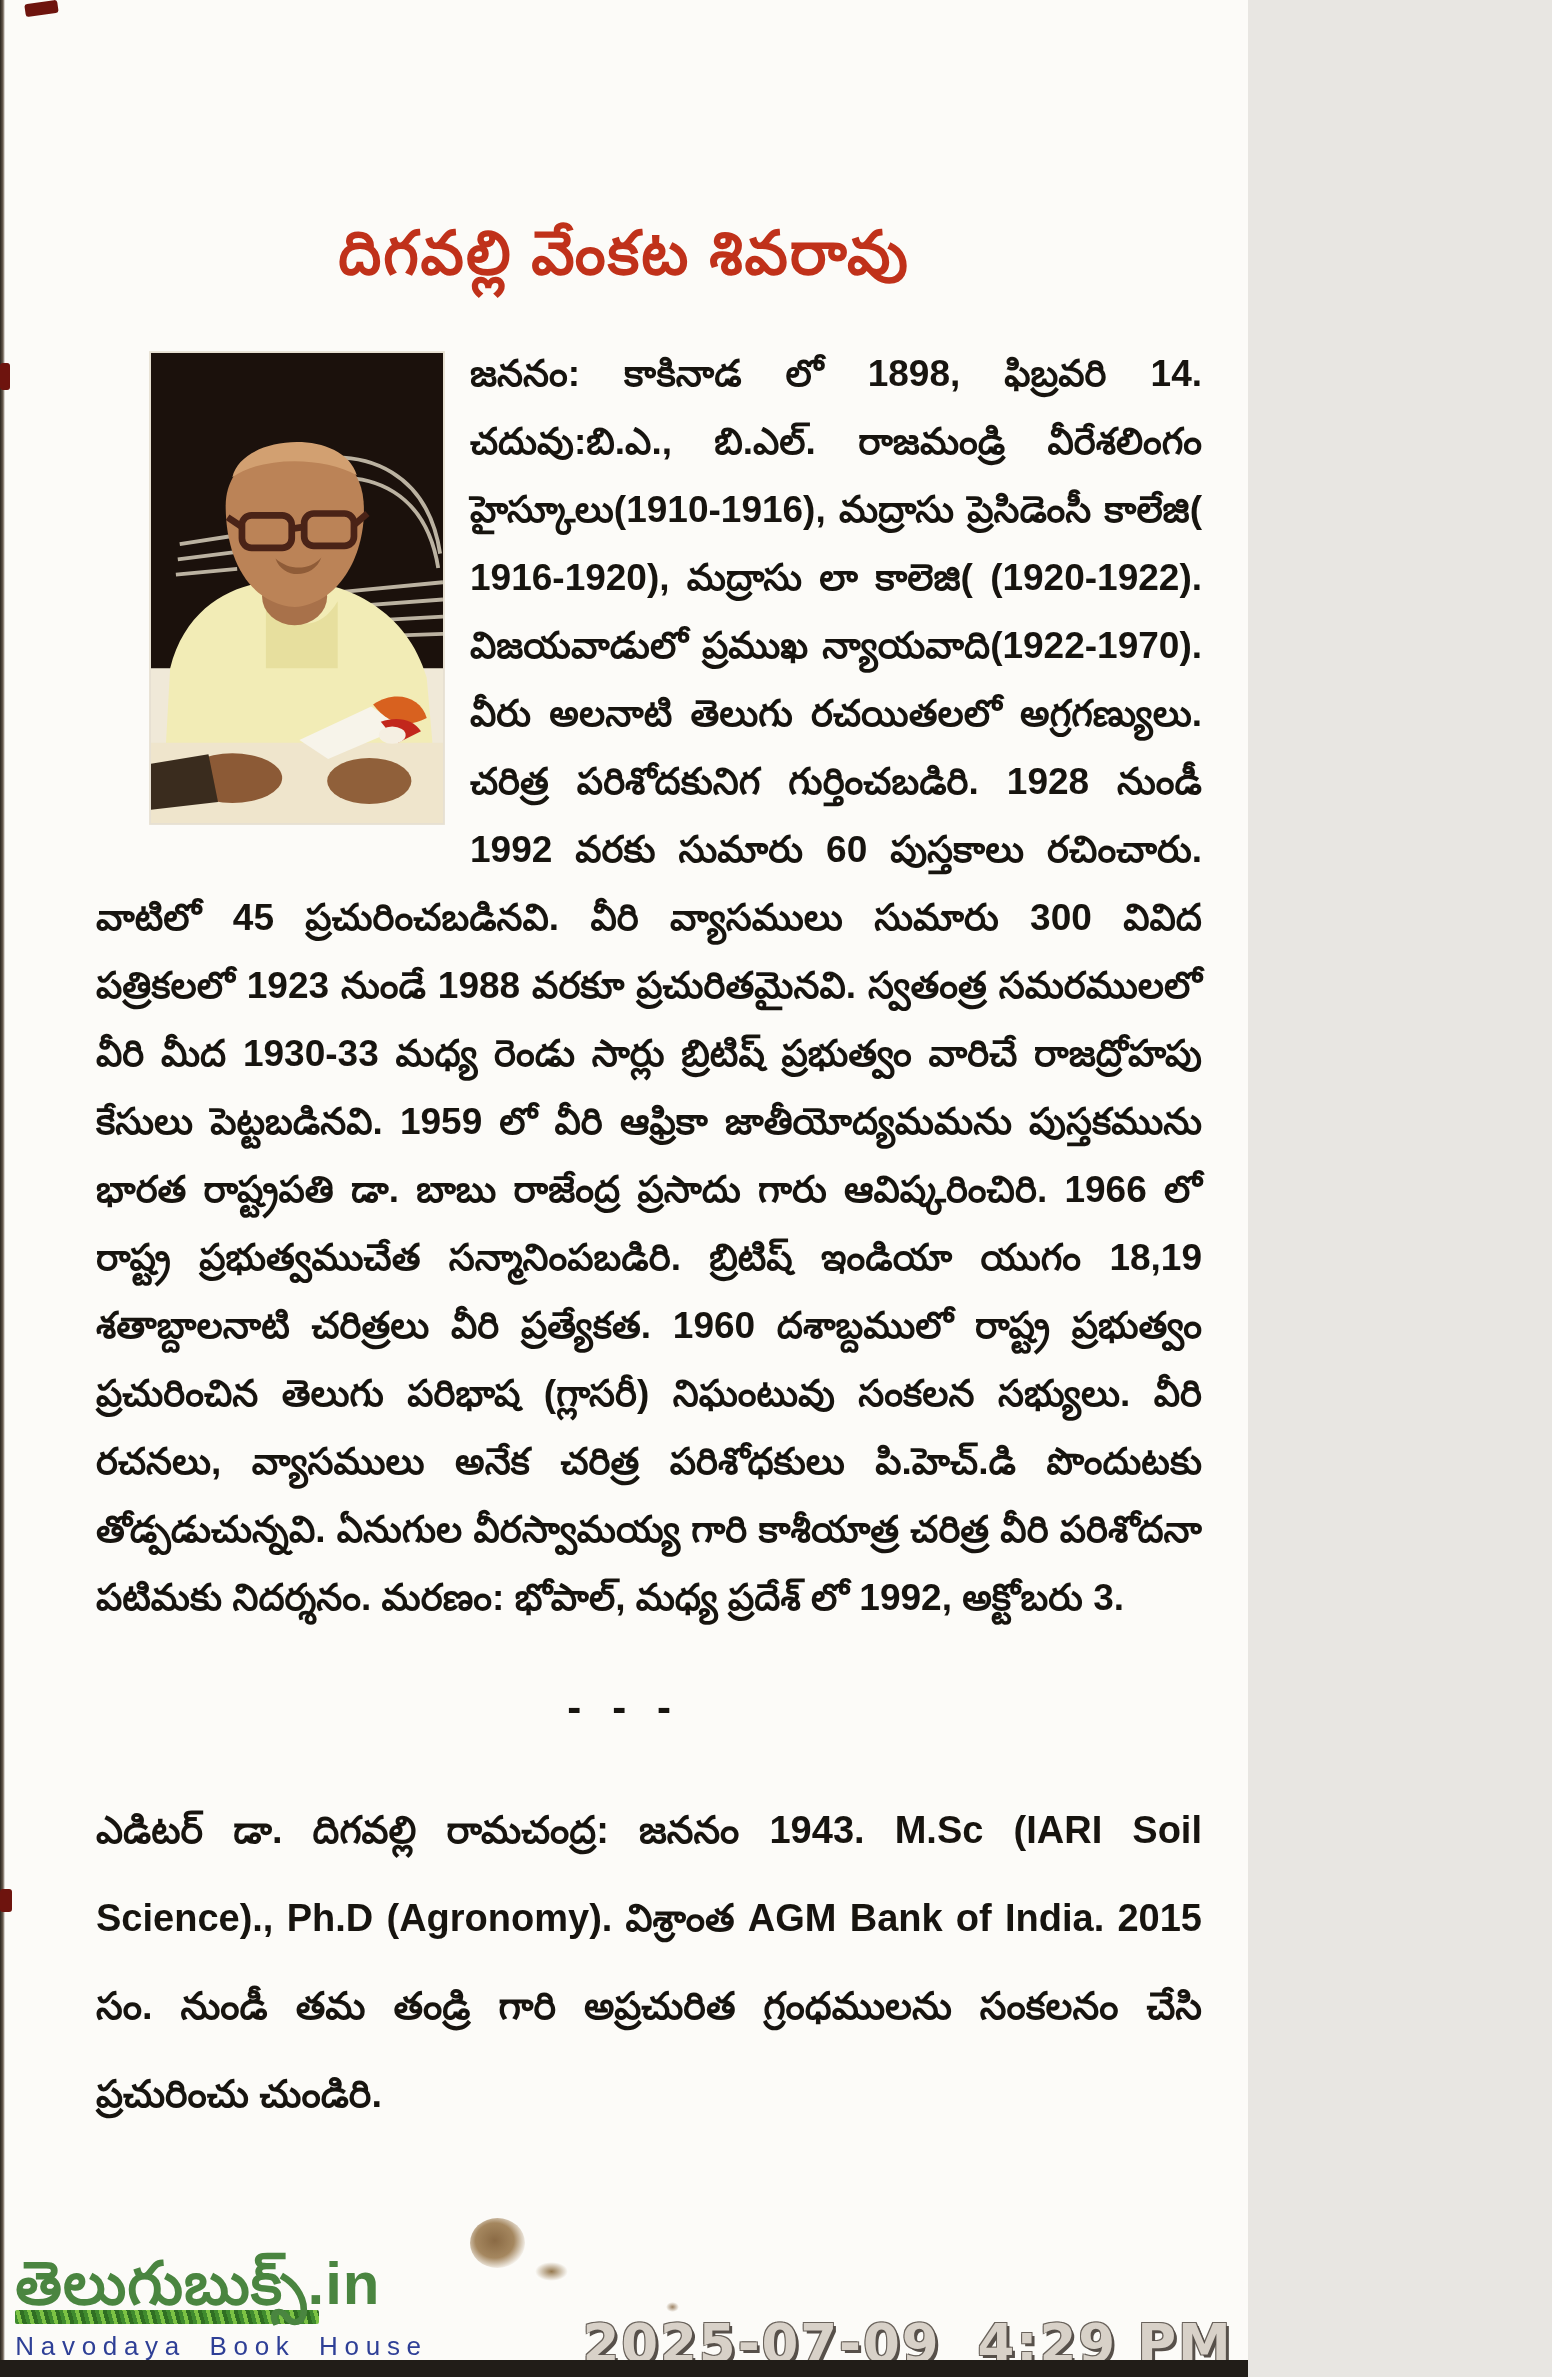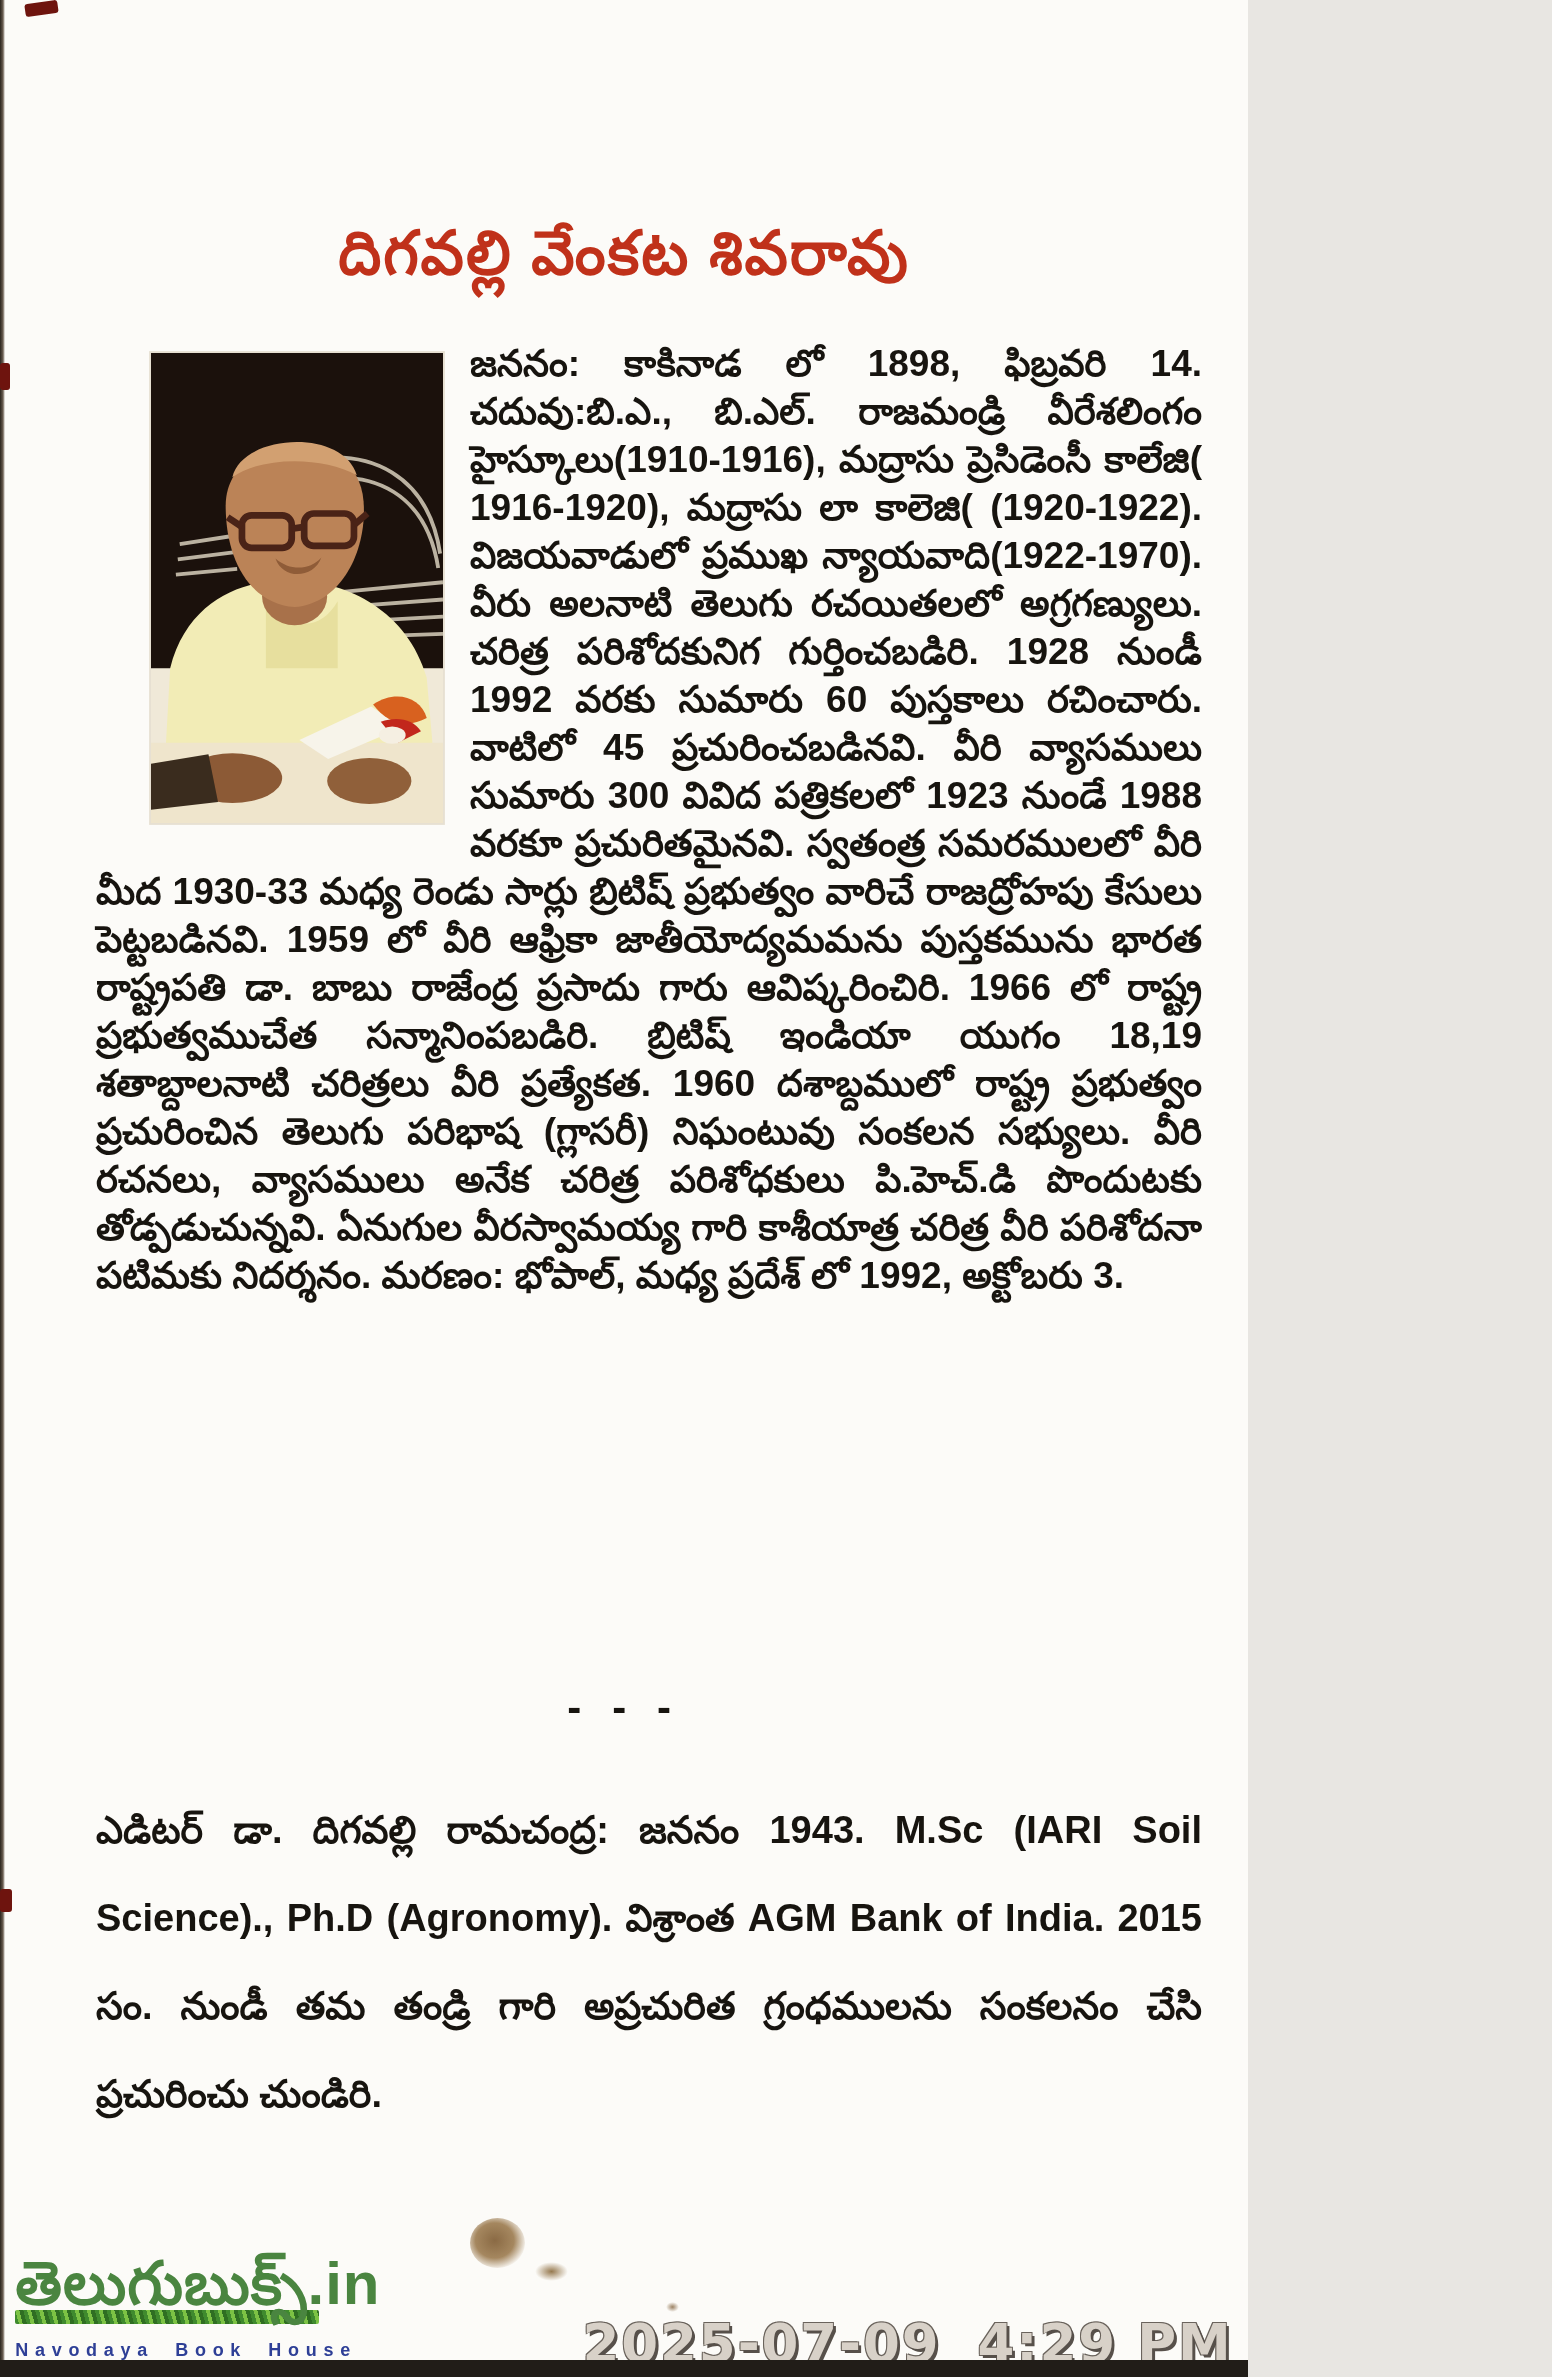--- a/index.html
+++ b/index.html
@@ -34,21 +34,21 @@
     position:absolute;left:0;right:0;top:218px;
     text-align:center;
     font-size:61px;font-weight:bold;
     letter-spacing:1.9px;
   }
 
   
   .bio{
     position:absolute;left:96px;right:46px;top:340px;
     font-size:37px;font-weight:700;
-    line-height:48px;
+    line-height:68px;
     text-align:justify;
   }
   .photo-frame{
     float:left;
     width:292px;height:470px;
     margin:13.4px 27px 13.4px 55px;
     background:#efeade;
     box-shadow:0 0 0 1.9px #e7e0d2;
   }
   .photo-frame svg{display:block;width:100%;height:100%;}
@@ -77,22 +77,22 @@
     font-size:60px;font-weight:bold;line-height:48px;
     letter-spacing:1px;
   }
   .wm-grass{
     margin-top:1.9px;height:14.3px;width:304px;
     background:
       repeating-linear-gradient(75deg,#3f8a2e 0 3.8px,#7cc244 3.8px 7.6px,#2f6e22 7.6px 11.5px);
     border-radius:1.9px;
   }
   .wm-store{
-    margin-top:16px;
-    font-size:18px;font-weight:bold;letter-spacing:6.7px;word-spacing:9.6px;
+    margin-top:7px;
+    font-size:26px;font-weight:normal;letter-spacing:6.7px;word-spacing:9.6px;
     white-space:nowrap;
   }
   .wm-since-row{display:flex;align-items:center;gap:7.6px;margin-top:3.8px;margin-left:113px;}
   .wm-since{
     font-size:24px;font-weight:bold;letter-spacing:5.7px;white-space:nowrap;
   }
   .book-icon{width:38px;height:25px;flex:0 0 auto;}
 
   
   .timestamp{

